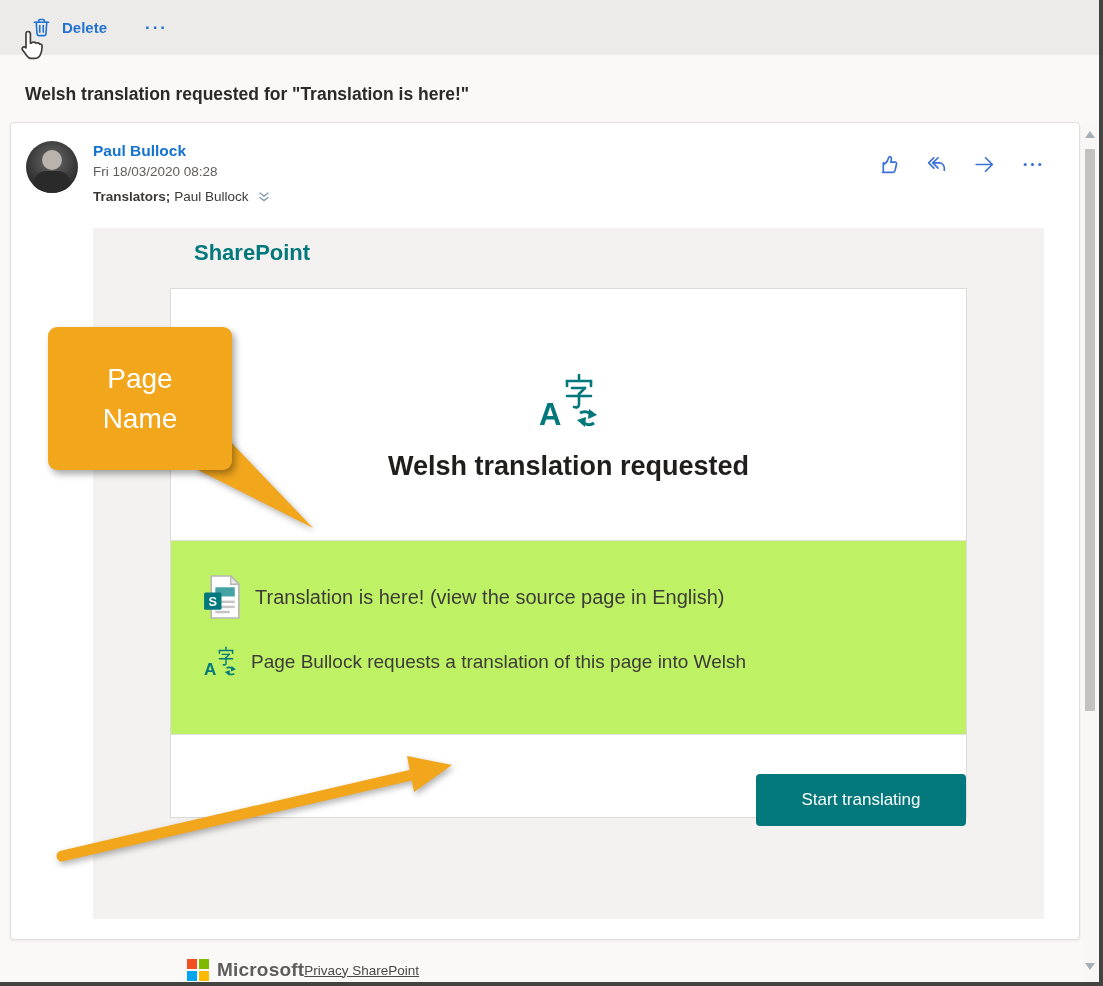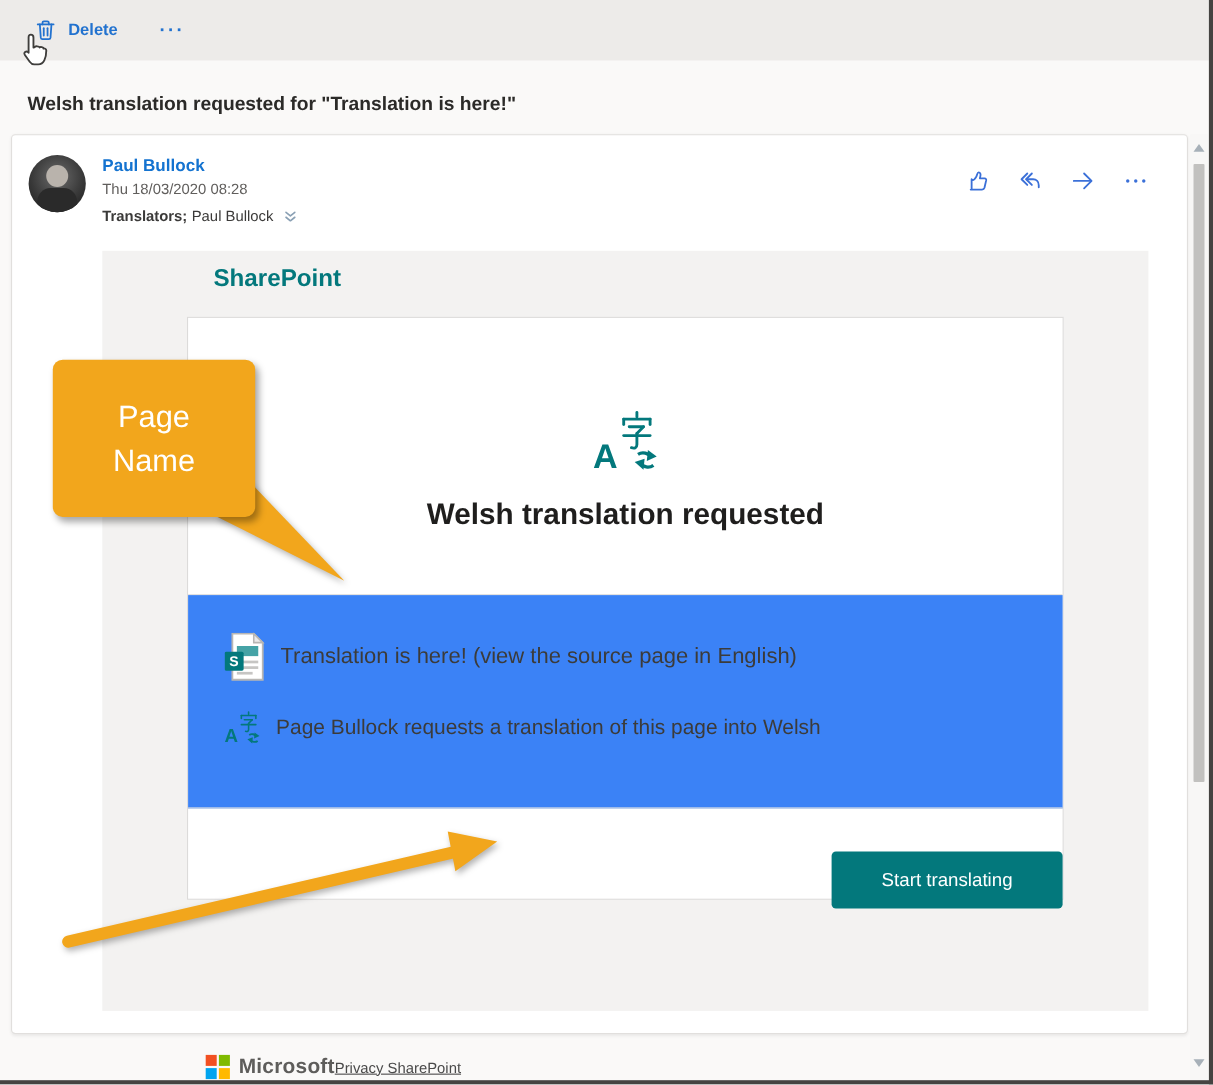--- a/index.html
+++ b/index.html
@@ -57,21 +57,21 @@
   }
   .sp-brand{position:absolute;left:101px;top:12px;font-size:22px;font-weight:700;color:#03787c;}
 
   .panel{
     position:absolute;left:77px;top:60px;width:795px;height:528px;
     background:#ffffff;border:1px solid #dcdbda;
   }
   .panel-top{height:203px;border-bottom:1px solid #e2e1e0;text-align:center;margin-top:48px;}
   .panel-top .big-icon{margin-top:36px;display:inline-block;}
   .panel-heading{margin-top:18px;font-size:27px;font-weight:700;color:#1f1e1d;}
-  .panel-mid{height:194px;border-bottom:1px solid #e2e1e0;background:#3b82f6;padding:34px 0 0 33px;box-sizing:border-box;}
+  .panel-mid{height:194px;border-bottom:1px solid #e2e1e0;background:#bef264;padding:34px 0 0 33px;box-sizing:border-box;}
   .info-row{display:flex;align-items:center;margin-bottom:26px;}
   .info-row .row-icon{flex:0 0 auto;margin-right:14px;display:flex;align-items:center;}
   .row-text{font-size:20px;color:#3c3b39;cursor:pointer;}
   .row-text2{font-size:19px;color:#3c3b39;}
   .panel-bottom{height:129px;display:flex;align-items:center;justify-content:flex-end;}
   .cta-button{
     width:210px;height:52px;background:#03787c;border:none;border-radius:4px;
     color:#ffffff;font-size:17px;font-family:inherit;cursor:pointer;
     display:flex;align-items:center;justify-content:center;
   }
@@ -170,21 +170,21 @@
 <div class="subject">Welsh translation requested for "Translation is here!"</div>
 
 <div class="email-card">
 
   <div class="avatar">
     <span class="head"></span>
     <span class="body"></span>
   </div>
 
   <div class="sender-name">Paul Bullock</div>
-  <div class="sent-time">Thu 18/03/2020 08:28</div>
+  <div class="sent-time">Fri 18/03/2020 08:28</div>
 
   <div class="recipients">
     <span class="primary">Translators;</span>
     <span>Paul Bullock</span>
     <span class="chev">
       <svg width="14" height="14" viewBox="0 0 14 14" fill="none" stroke="#8aa0b4" stroke-width="1.5" stroke-linecap="round" stroke-linejoin="round">
         <path d="M3 3 L7 6.2 L11 3"></path>
         <path d="M3 7.5 L7 10.7 L11 7.5"></path>
       </svg>
     </span>

